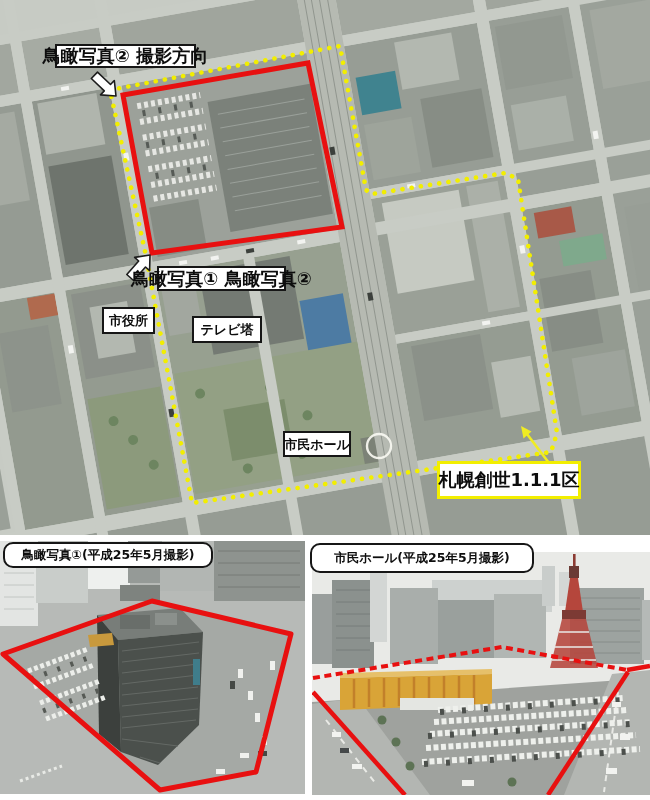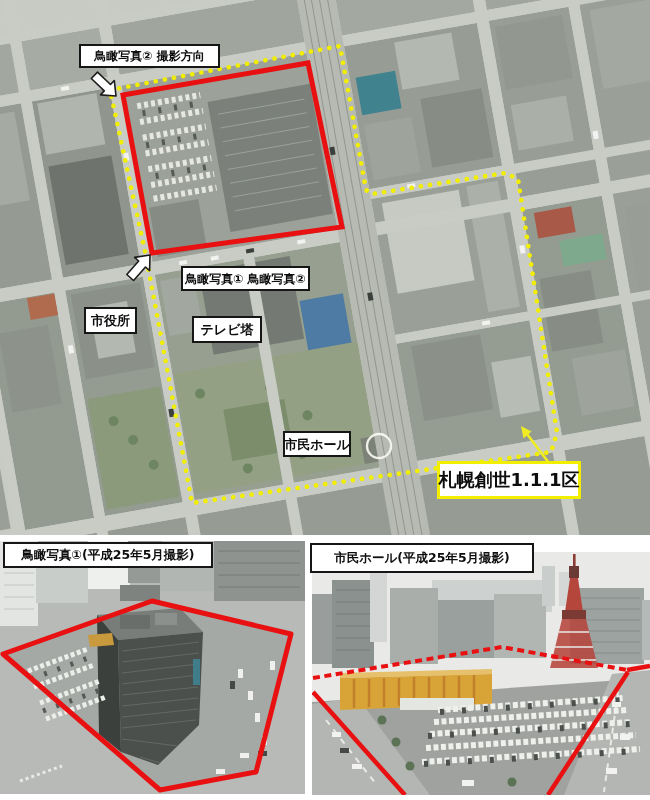--- a/index.html
+++ b/index.html
@@ -2,23 +2,23 @@
 <html><head>
 <meta charset="utf-8">
 <style>
   html,body{margin:0;padding:0;background:#fff;}
   .screen{position:relative;width:650px;height:800px;background:#fff;overflow:hidden;
           font-family:"DejaVu Sans","Liberation Sans",sans-serif;}
   .layer{position:absolute;left:0;top:0;}
   .lbl{position:absolute;background:#ffffff;border:2px solid #161616;color:#0d0d0d;
        font-weight:bold;display:flex;align-items:center;justify-content:center;
        line-height:1;white-space:nowrap;box-sizing:border-box;z-index:6;padding:2px 3px;}
-  .lbl.small{font-size:12px;margin-left:24px;}
+  .lbl.small{font-size:18px;}
   .lbl.place{font-size:13px;}
-  .lbl.caption{font-size:12.5px;}
+  .lbl.caption{font-size:12.5px;border-radius:10px;}
   .lbl.district{font-size:18px;border:3px solid #f2ee00;padding:16px 4px;}
 </style>
 </head>
 <body>
 
 <div class="screen">
 
   <svg class="layer" width="650" height="535" viewBox="0 0 650 535">
 
     <g transform="rotate(-10 325 267)">
@@ -160,21 +160,21 @@
       <line x1="549" y1="463" x2="527" y2="434" stroke="#f0ec22" stroke-width="2.6"></line>
       <polygon points="521,426 531.5,431.5 523.5,438.5" fill="#f0ec22"></polygon>
     </g>
 
     <polygon points="116,96 100.5,94.9 104.3,90.9 91.3,78.5 97.5,72.1 110.5,84.5 114.3,80.5" fill="#ffffff" stroke="#1c1c1c" stroke-width="1.6" stroke-linejoin="round"></polygon>
     <polygon points="150,255 149.6,270.6 145.5,267 133.6,280.5 126.8,274.5 138.7,261 134.6,257.4" fill="#ffffff" stroke="#1c1c1c" stroke-width="1.6" stroke-linejoin="round"></polygon>
   </svg>
 
   <div class="lbl small" style="left:55px;top:44px;width:141px;height:24px;">鳥瞰写真② 撮影方向</div>
   <div class="lbl small" style="left:157px;top:266px;width:129px;height:25px;">鳥瞰写真① 鳥瞰写真②</div>
-  <div class="lbl place" style="left:84px;top:307px;width:53px;height:27px;">市役所</div>
+  <div class="lbl place" style="left:102px;top:307px;width:53px;height:27px;">市役所</div>
   <div class="lbl place" style="left:192px;top:316px;width:70px;height:27px;">テレビ塔</div>
   <div class="lbl place" style="left:283px;top:431px;width:68px;height:26px;">市民ホール</div>
   <div class="lbl district" style="left:437px;top:461px;width:144px;height:34px;">札幌創世1.1.1区</div>
 
   <svg class="layer" style="left:0;top:541px;" width="305" height="253" viewBox="0 0 305 253">
     <rect width="305" height="253" fill="#b7bab7"></rect>
 
     <g>
       <rect x="0" y="0" width="38" height="85" fill="#e3e5e3"></rect>
       <g stroke="#c2c6c3" stroke-width="1">

